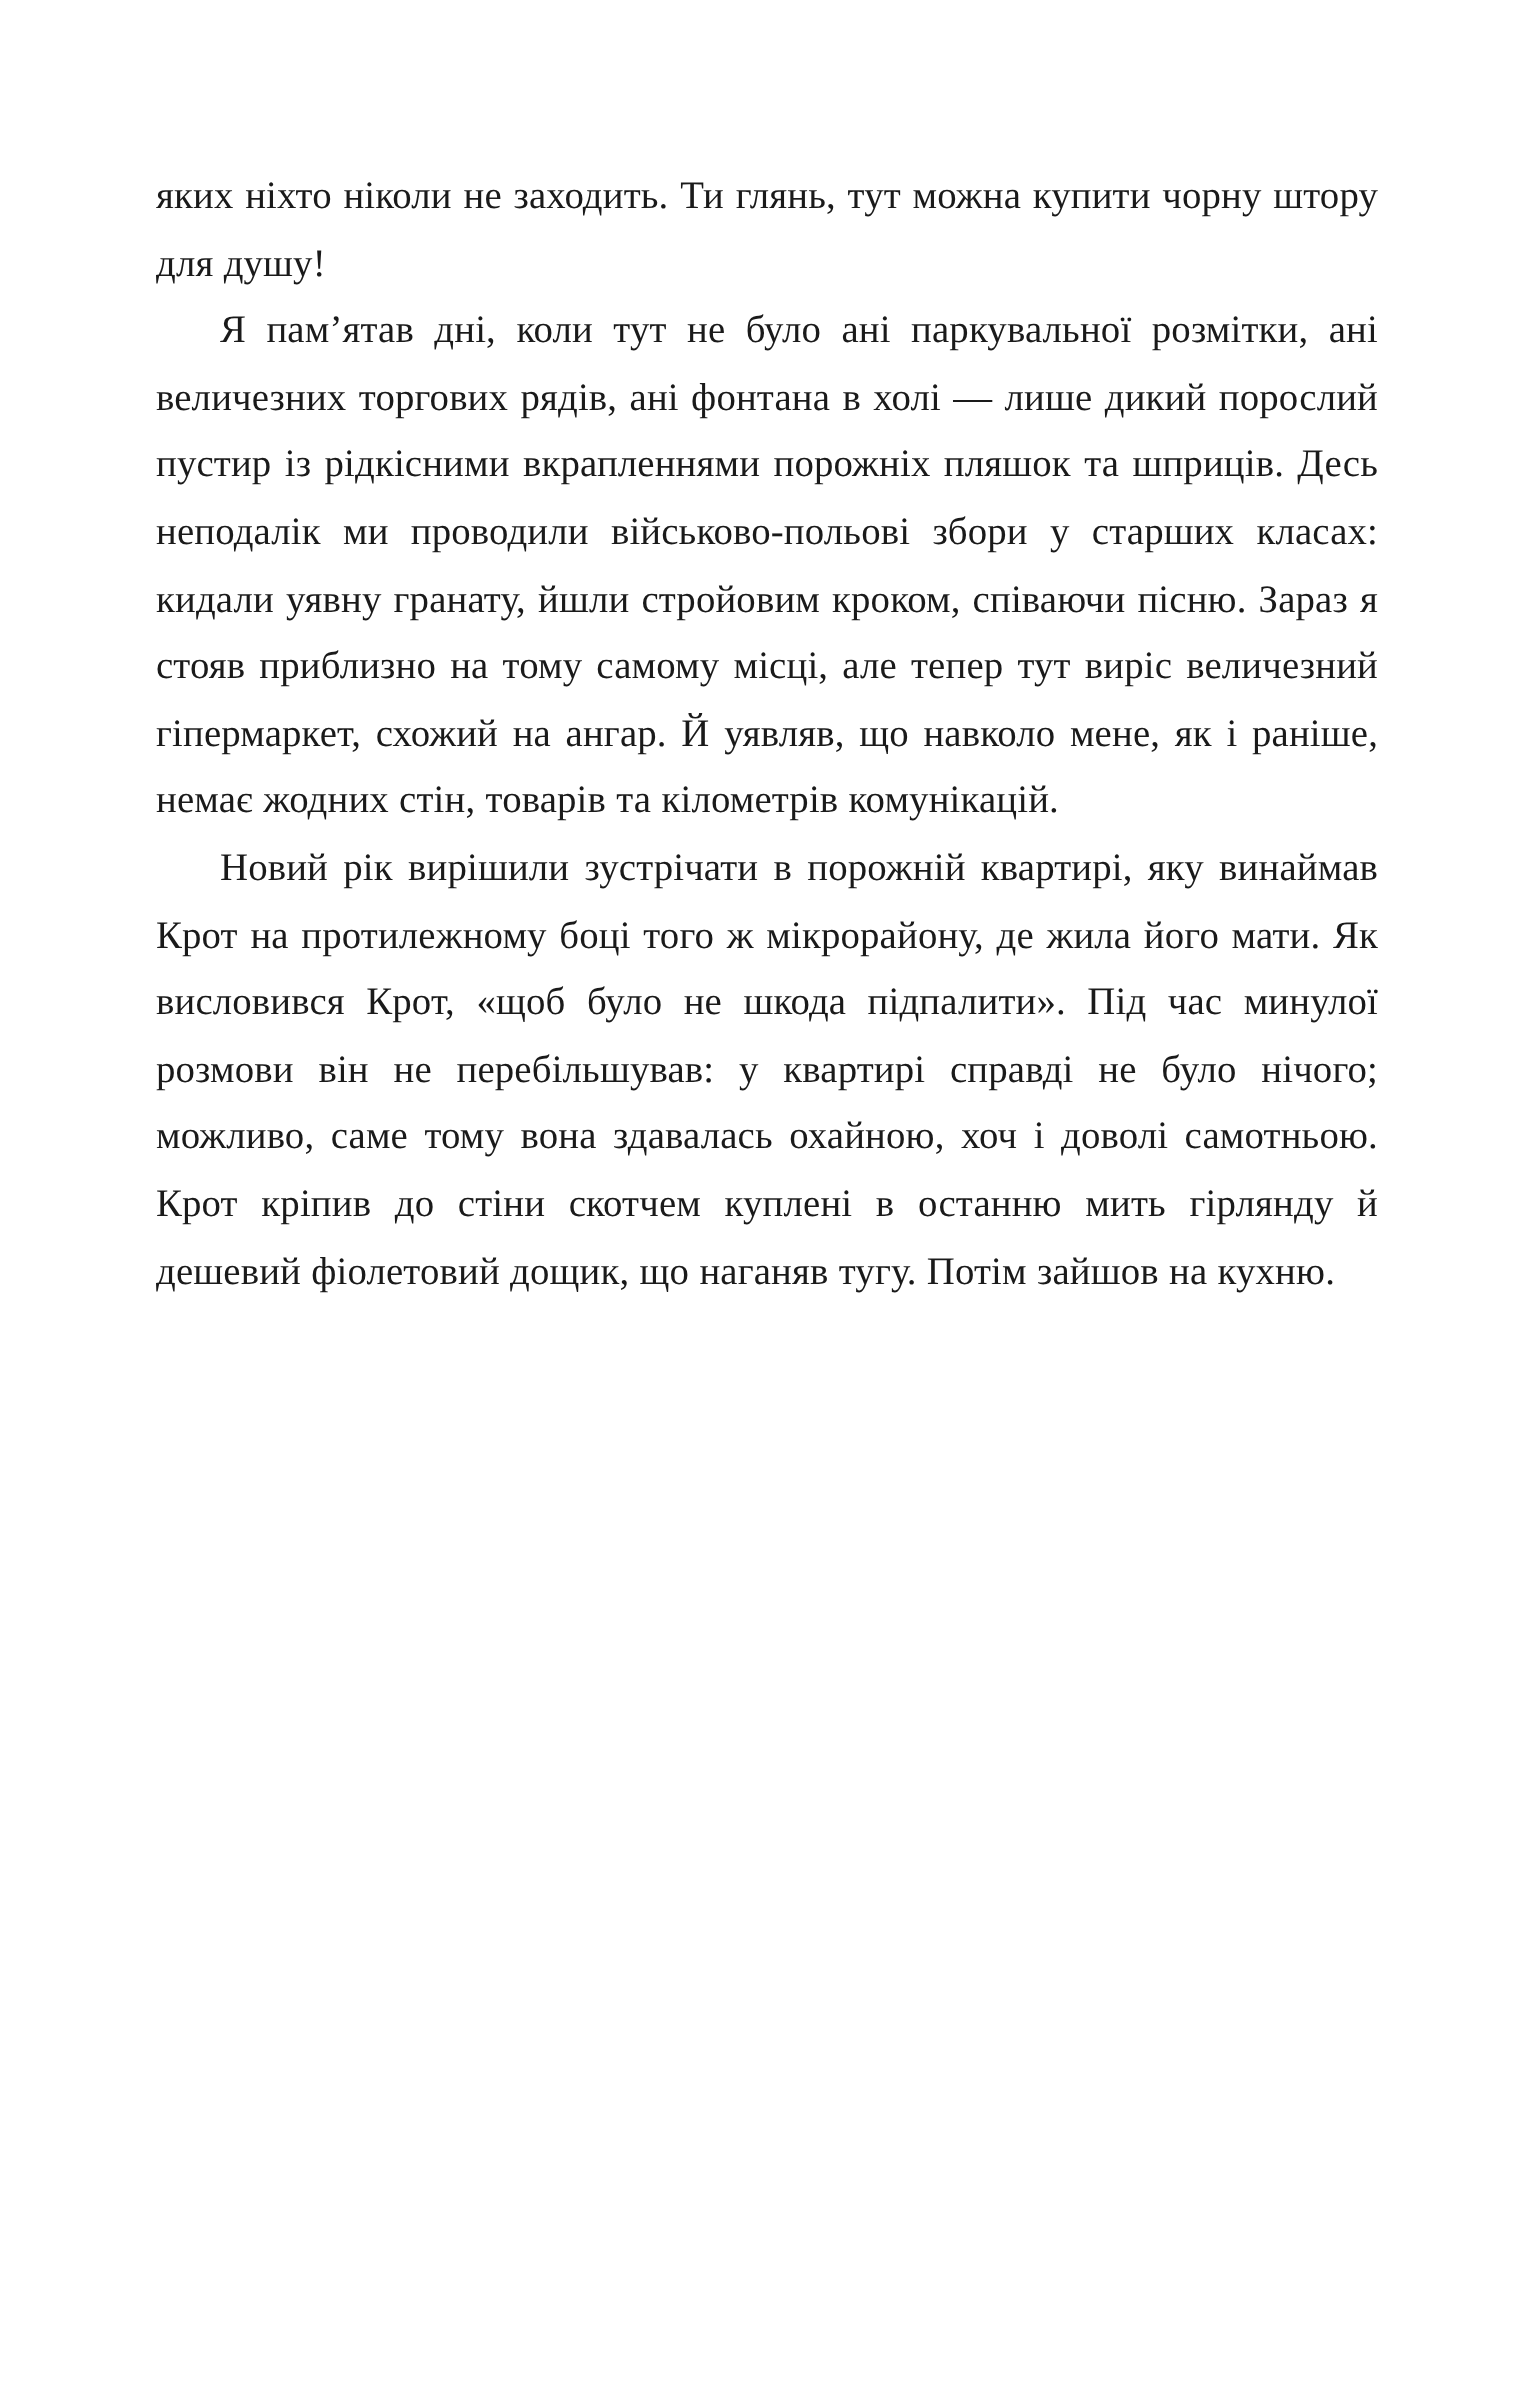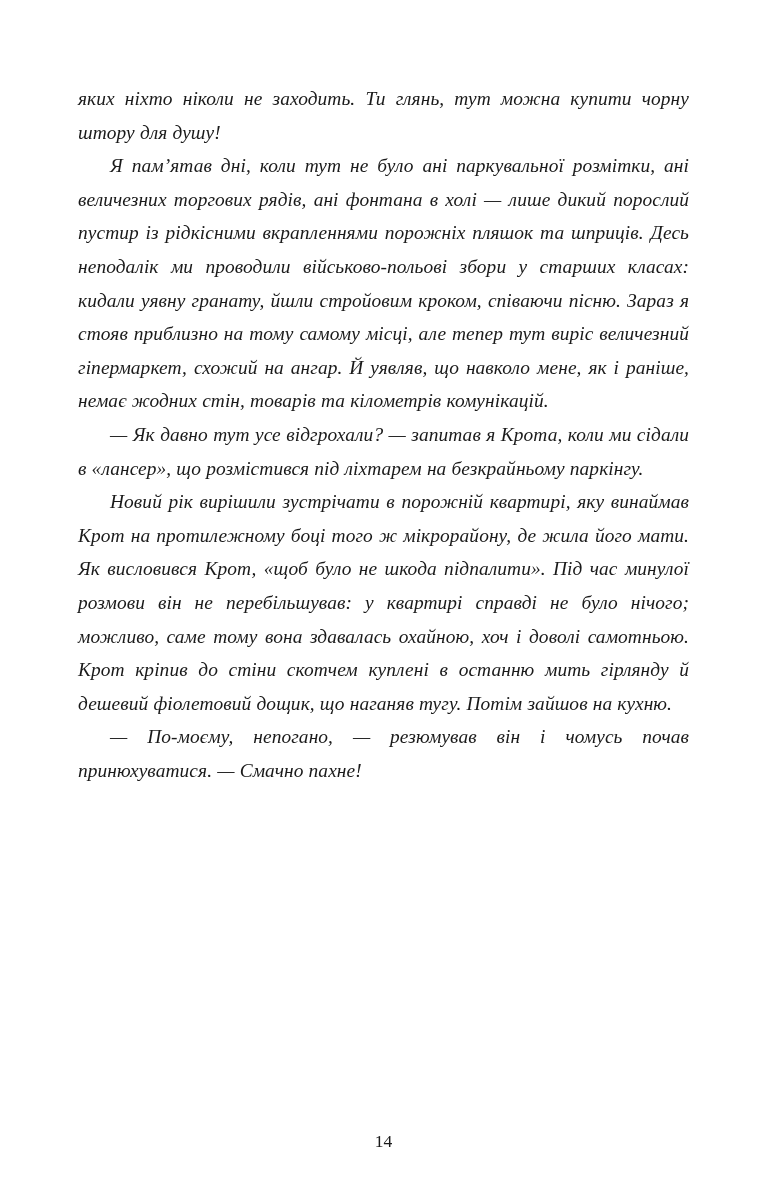--- a/index.html
+++ b/index.html
@@ -28,21 +28,20 @@
     text-align: justify;
     text-justify: inter-word;
     letter-spacing: 0.08px;
     word-spacing: 0.2px;
     -webkit-hyphens: manual;
     hyphens: manual;
   }
   .body-text p {
     margin: 0;
     text-indent: 0;
-    font-style: italic;
   }
   .body-text p.indent {
     text-indent: 32px;
   }
   .page-number {
     position: absolute;
     left: 0;
     right: 0;
     bottom: 48px;
     text-align: center;
@@ -51,18 +50,15 @@
     font-family: "Liberation Serif", "DejaVu Serif", serif;
   }
 </style>
 </head>
 <body>
 
 <div class="page">
   <div class="body-text">
     <p>яких ніхто ніколи не заходить. Ти глянь, тут можна купити чорну штору для душу!</p>
     <p class="indent">Я пам’ятав дні, коли тут не було ані паркувальної розмітки, ані величезних торгових рядів, ані фонтана в холі — лише дикий порослий пустир із рідкісними вкрапленнями порожніх пляшок та шприців. Десь неподалік ми проводили військово-польові збори у старших класах: кидали уявну гранату, йшли стройовим кроком, співаючи пісню. Зараз я стояв приблизно на тому самому місці, але тепер тут виріс величезний гіпермаркет, схожий на ангар. Й уявляв, що навколо мене, як і раніше, немає жодних стін, товарів та кілометрів комунікацій.</p>
-    <p class="indent">— Як давно тут усе відгрохали? — запитав я Крота, коли ми сідали в «лансер», що розмістився під ліхтарем на безкрайньому паркінгу.</p>
     <p class="indent">Новий рік вирішили зустрічати в порожній квартирі, яку винаймав Крот на протилежному боці того ж мікрорайону, де жила його мати. Як висловився Крот, «щоб було не шкода підпалити». Під час минулої розмови він не перебільшував: у квартирі справді не було нічого; можливо, саме тому вона здавалась охайною, хоч і доволі самотньою. Крот кріпив до стіни скотчем куплені в останню мить гірлянду й дешевий фіолетовий дощик, що наганяв тугу. Потім зайшов на кухню.</p>
-    <p class="indent">— По-моєму, непогано, — резюмував він і чомусь почав принюхуватися. — Смачно пахне!</p>
   </div>
-  <div class="page-number">14</div>
 </div>
 
 </body></html>

